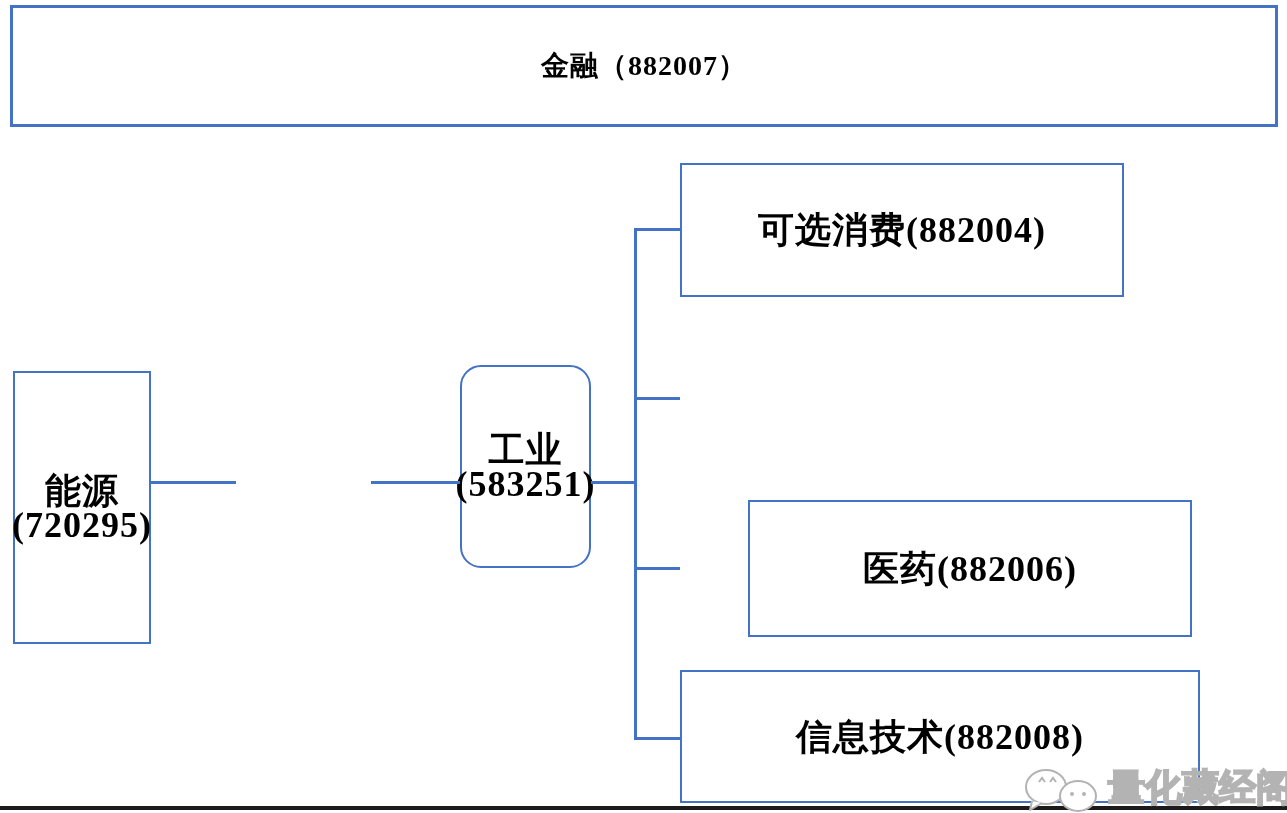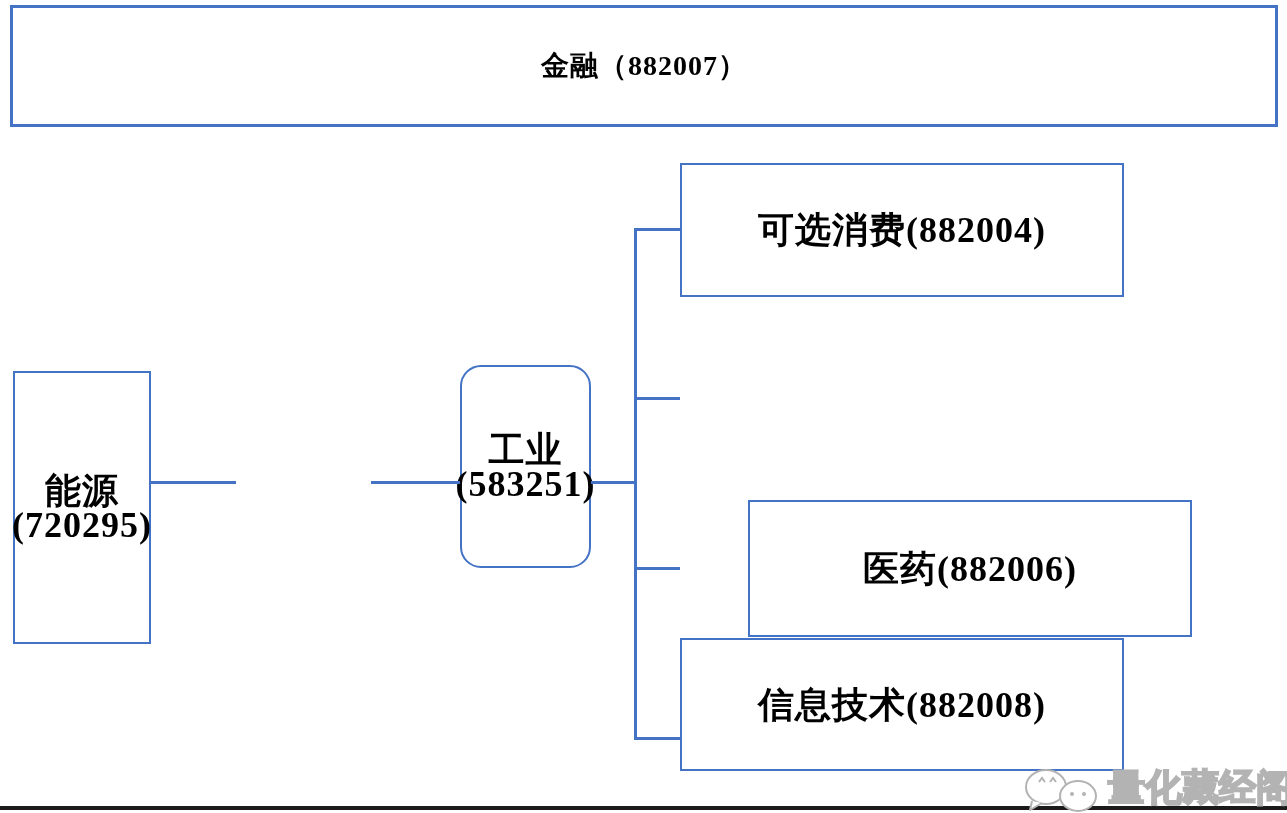--- a/index.html
+++ b/index.html
@@ -91,21 +91,21 @@
 
   <div class="node" style="left:680px; top:163px; width:444px; height:134px;">
     <span>可选消费(882004)</span>
   </div>
 
 
   <div class="node" style="left:700px; top:500px; width:444px; height:137px;margin-left:48px;">
     <span>医药(882006)</span>
   </div>
 
-  <div class="node" style="left:680px; top:638px; width:444px; height:133px;">
+  <div class="node" style="left:680px; top:670px; width:520px; height:133px;">
     <span>信息技术(882008)</span>
   </div>
 
   <div class="line hline" style="left:151px; top:481px; width:85px;"></div>
   <div class="line hline" style="left:371px; top:481px; width:89px;"></div>
   <div class="line hline" style="left:591px; top:481px; width:44px;"></div>
   <div class="line vline" style="left:634px; top:228px; height:512px;"></div>
   <div class="line hline" style="left:634px; top:228px; width:46px;"></div>
   <div class="line hline" style="left:634px; top:397px; width:46px;"></div>
   <div class="line hline" style="left:634px; top:567px; width:46px;"></div>

